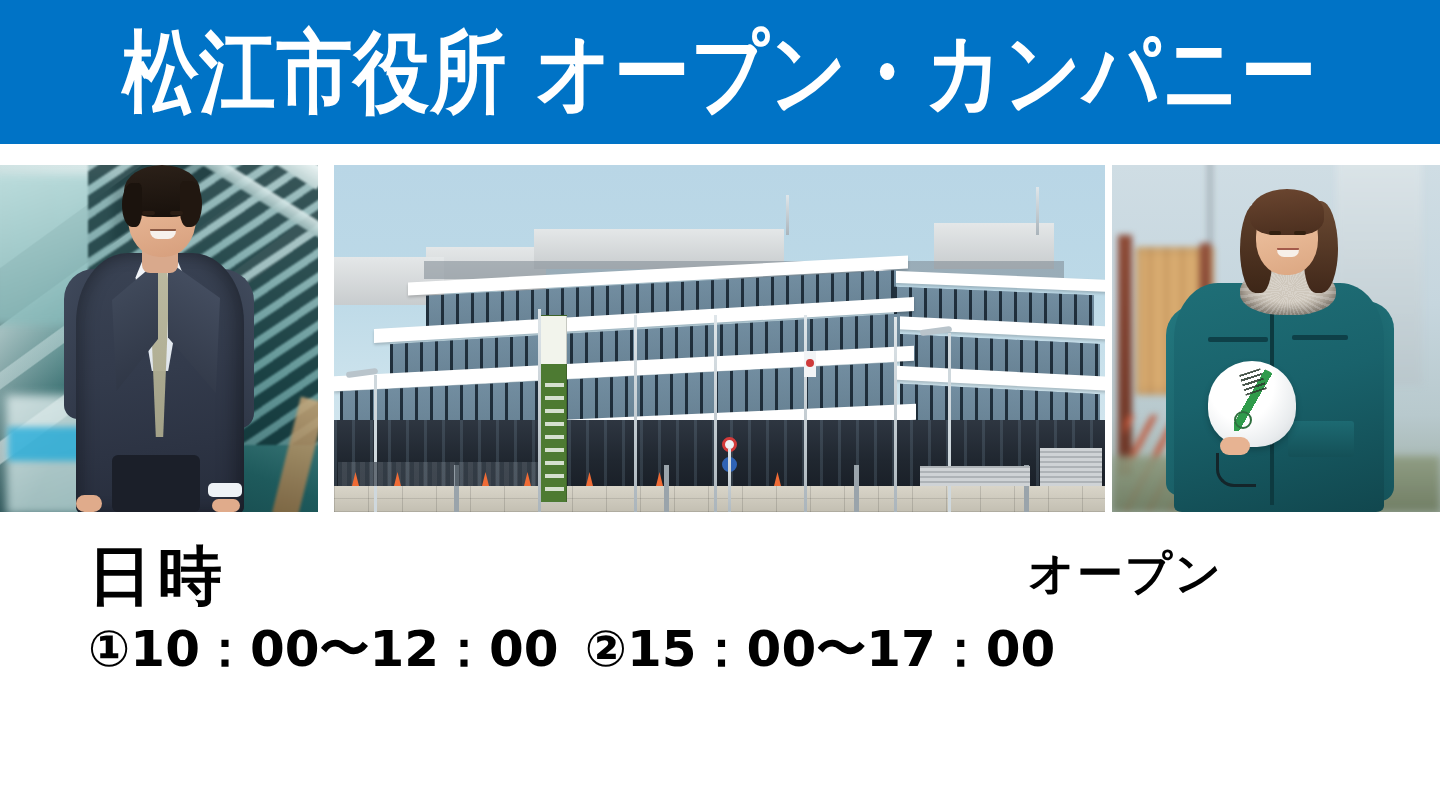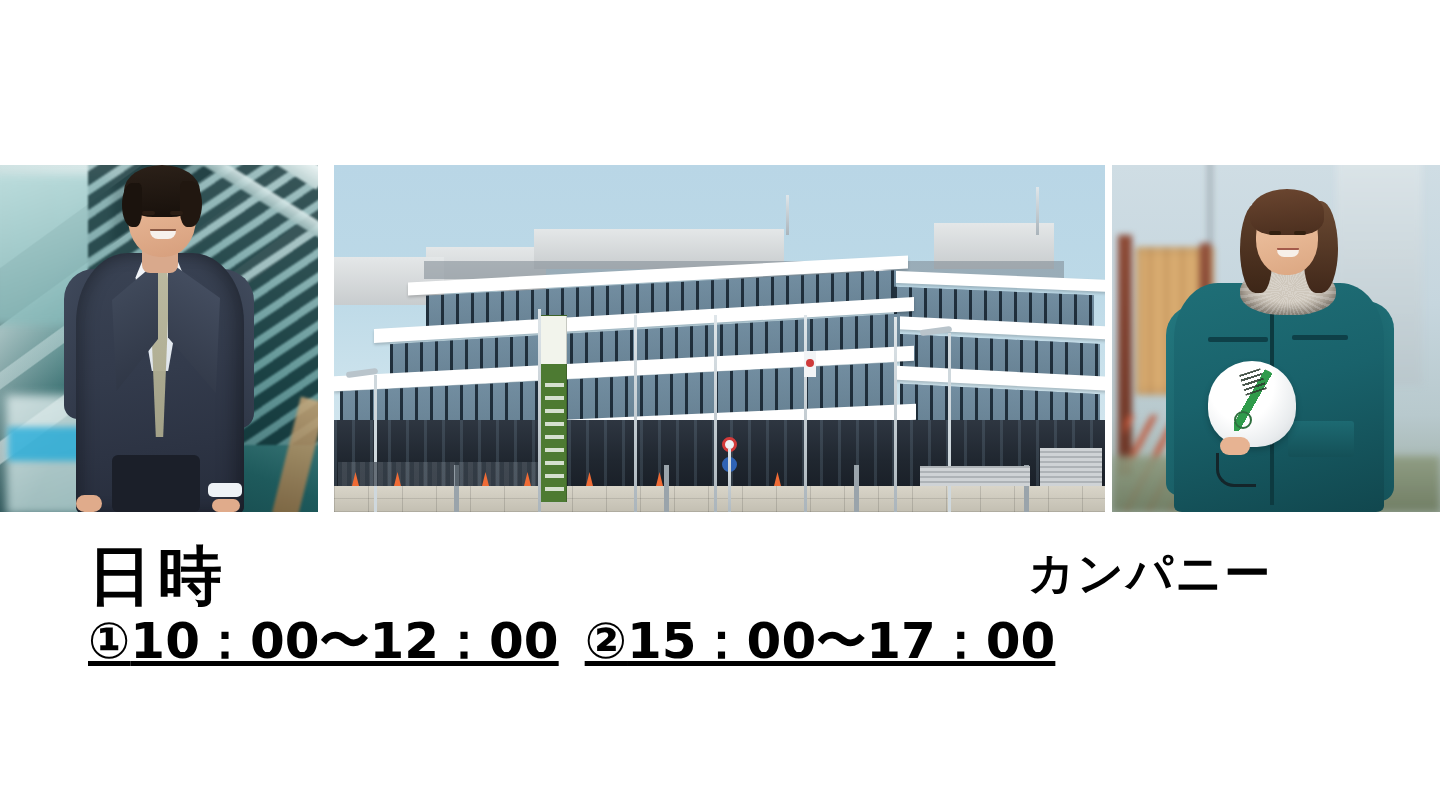--- a/index.html
+++ b/index.html
@@ -218,28 +218,31 @@
     font-size:64px; font-weight:900; color:#000; line-height:1.02;
     letter-spacing:6px; font-family:"DejaVu Sans","Liberation Sans",sans-serif;
   }
   .line {
     font-size:50px; font-weight:900; color:#000; line-height:1.22;
     letter-spacing:0px; white-space:nowrap;
     font-family:"DejaVu Sans","Liberation Sans",sans-serif;
   }
   .venue-line { font-size:46px; font-weight:900; color:#000; line-height:1.28; letter-spacing:2px;
     font-family:"DejaVu Sans","Liberation Sans",sans-serif; }
-  .sessions { margin-top:2px;text-decoration:underline; }
+  .sessions { margin-top:10px; }
   .sess-gap { display:inline-block; width:26px; }
 </style>
 </head>
 <body>
 
 <div class="poster">
 
+  <div class="banner">
+    <div class="banner-title">松江市役所 オープン・カンパニー</div>
+  </div>
 
   <div class="photo-strip">
 
     <div class="photo photo-left">
       <div class="ph-inner">
         <div class="bgL"></div>
         <div class="bgL-panelA"></div>
         <div class="bgL-panelB"></div>
         <div class="bgL-stair"></div>
         <div class="bgL-rail"></div>
@@ -380,17 +383,17 @@
   <div class="info">
 
     <div class="col-datetime">
       <div class="hdg">日時</div>
       <div class="line sessions">
         <span>①</span><span>10：00〜12：00</span><span class="sess-gap"></span><span>②</span><span>15：00〜17：00</span>
       </div>
     </div>
 
     <div class="col-venue">
-      <div class="venue-line">カンパニー</div>
+      <div class="venue-line">オープン</div>
     </div>
 
   </div>
 </div>
 
 </body></html>

